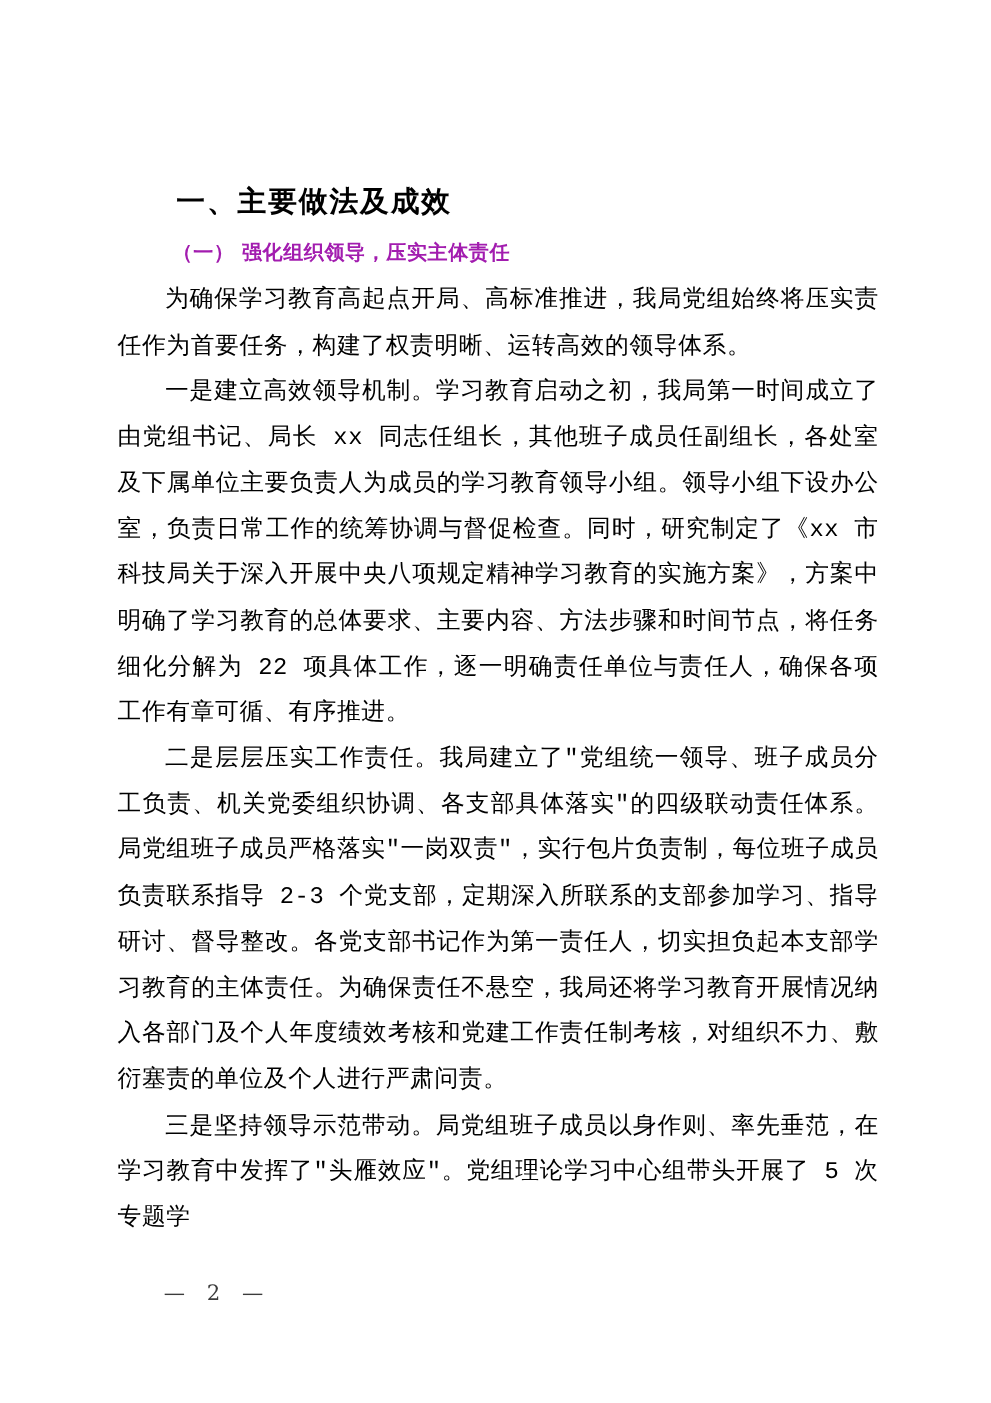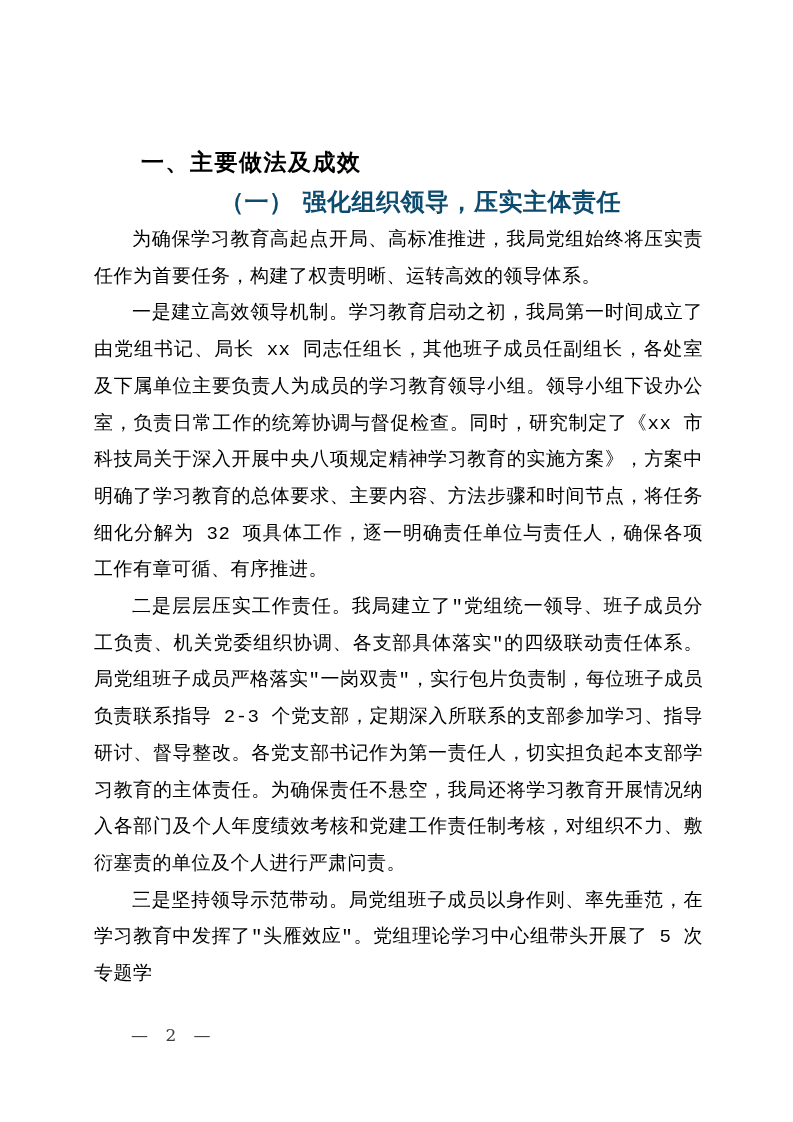--- a/index.html
+++ b/index.html
@@ -26,28 +26,27 @@
     font-size: 23px;
     line-height: 30px;
     font-weight: 700;
     margin: 0;
     text-indent: 47px;
     letter-spacing: 1.5px;
     color: #000000;
   }
   .doc-subheading {
     font-family: "DejaVu Serif", "Liberation Serif", serif;
-    font-size: 24px;
+    font-size: 16px;
     line-height: 27px;
     font-weight: 700;
     margin: 11px 0 0 0;
     text-indent: 44px;
     letter-spacing: 0.5px;
-    color: #0c4a6e;
-    text-align: center;
+    color: #a21caf;
   }
   .body-para {
     font-family: Liberation Mono, monospace;
     font-size: 19px;
     line-height: 36.7px;
     margin: 0;
     text-align: justify;
     text-indent: 2em;
     letter-spacing: 0.5px;
     color: #000000;
@@ -68,18 +67,18 @@
   }
 </style>
 </head>
 <body>
 
 <div class="page">
   <div class="content">
     <h1 class="doc-heading">一、主要做法及成效</h1>
     <h2 class="doc-subheading">（一） 强化组织领导，压实主体责任</h2>
     <p class="body-para first">为确保学习教育高起点开局、高标准推进，我局党组始终将压实责任作为首要任务，构建了权责明晰、运转高效的领导体系。</p>
-    <p class="body-para">一是建立高效领导机制。学习教育启动之初，我局第一时间成立了由党组书记、局长 xx 同志任组长，其他班子成员任副组长，各处室及下属单位主要负责人为成员的学习教育领导小组。领导小组下设办公室，负责日常工作的统筹协调与督促检查。同时，研究制定了《xx 市科技局关于深入开展中央八项规定精神学习教育的实施方案》，方案中明确了学习教育的总体要求、主要内容、方法步骤和时间节点，将任务细化分解为 32 项具体工作，逐一明确责任单位与责任人，确保各项工作有章可循、有序推进。</p>
+    <p class="body-para">一是建立高效领导机制。学习教育启动之初，我局第一时间成立了由党组书记、局长 xx 同志任组长，其他班子成员任副组长，各处室及下属单位主要负责人为成员的学习教育领导小组。领导小组下设办公室，负责日常工作的统筹协调与督促检查。同时，研究制定了《xx 市科技局关于深入开展中央八项规定精神学习教育的实施方案》，方案中明确了学习教育的总体要求、主要内容、方法步骤和时间节点，将任务细化分解为 22 项具体工作，逐一明确责任单位与责任人，确保各项工作有章可循、有序推进。</p>
     <p class="body-para">二是层层压实工作责任。我局建立了"党组统一领导、班子成员分工负责、机关党委组织协调、各支部具体落实"的四级联动责任体系。局党组班子成员严格落实"一岗双责"，实行包片负责制，每位班子成员负责联系指导 2-3 个党支部，定期深入所联系的支部参加学习、指导研讨、督导整改。各党支部书记作为第一责任人，切实担负起本支部学习教育的主体责任。为确保责任不悬空，我局还将学习教育开展情况纳入各部门及个人年度绩效考核和党建工作责任制考核，对组织不力、敷衍塞责的单位及个人进行严肃问责。</p>
     <p class="body-para">三是坚持领导示范带动。局党组班子成员以身作则、率先垂范，在学习教育中发挥了"头雁效应"。党组理论学习中心组带头开展了 5 次专题学</p>
   </div>
   <div class="page-footer">— 2 —</div>
 </div>
 
 </body></html>

